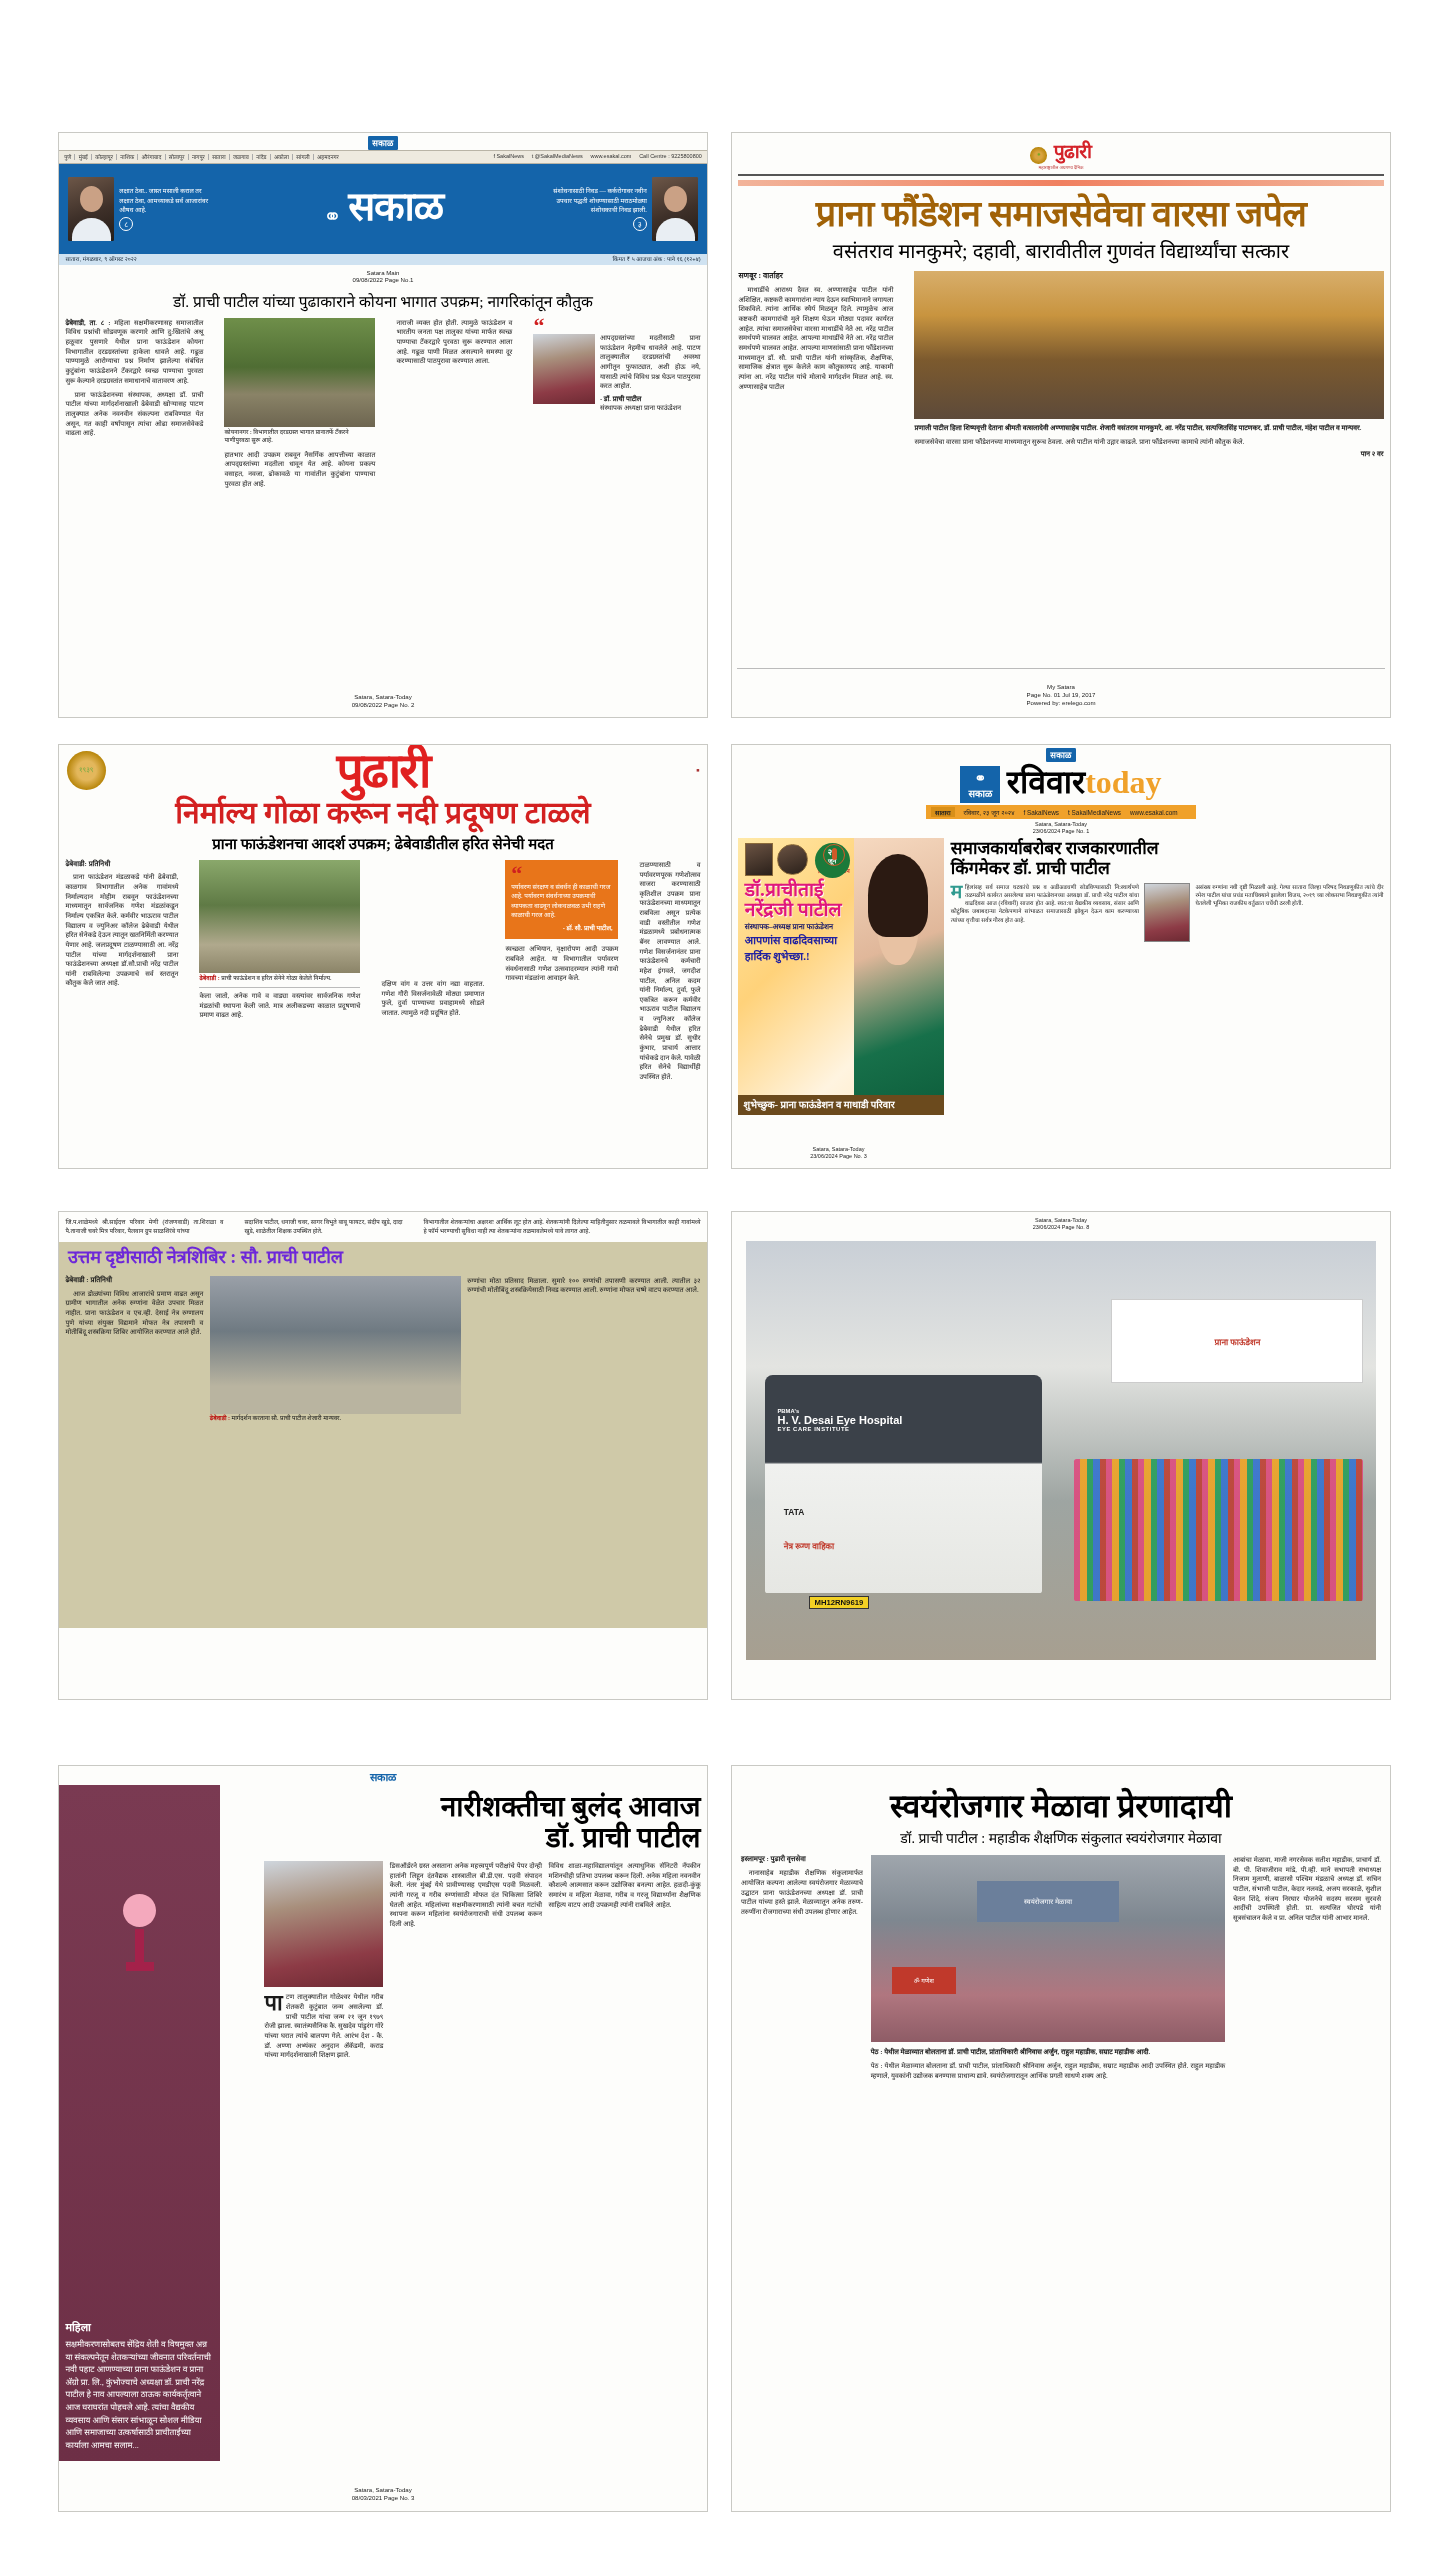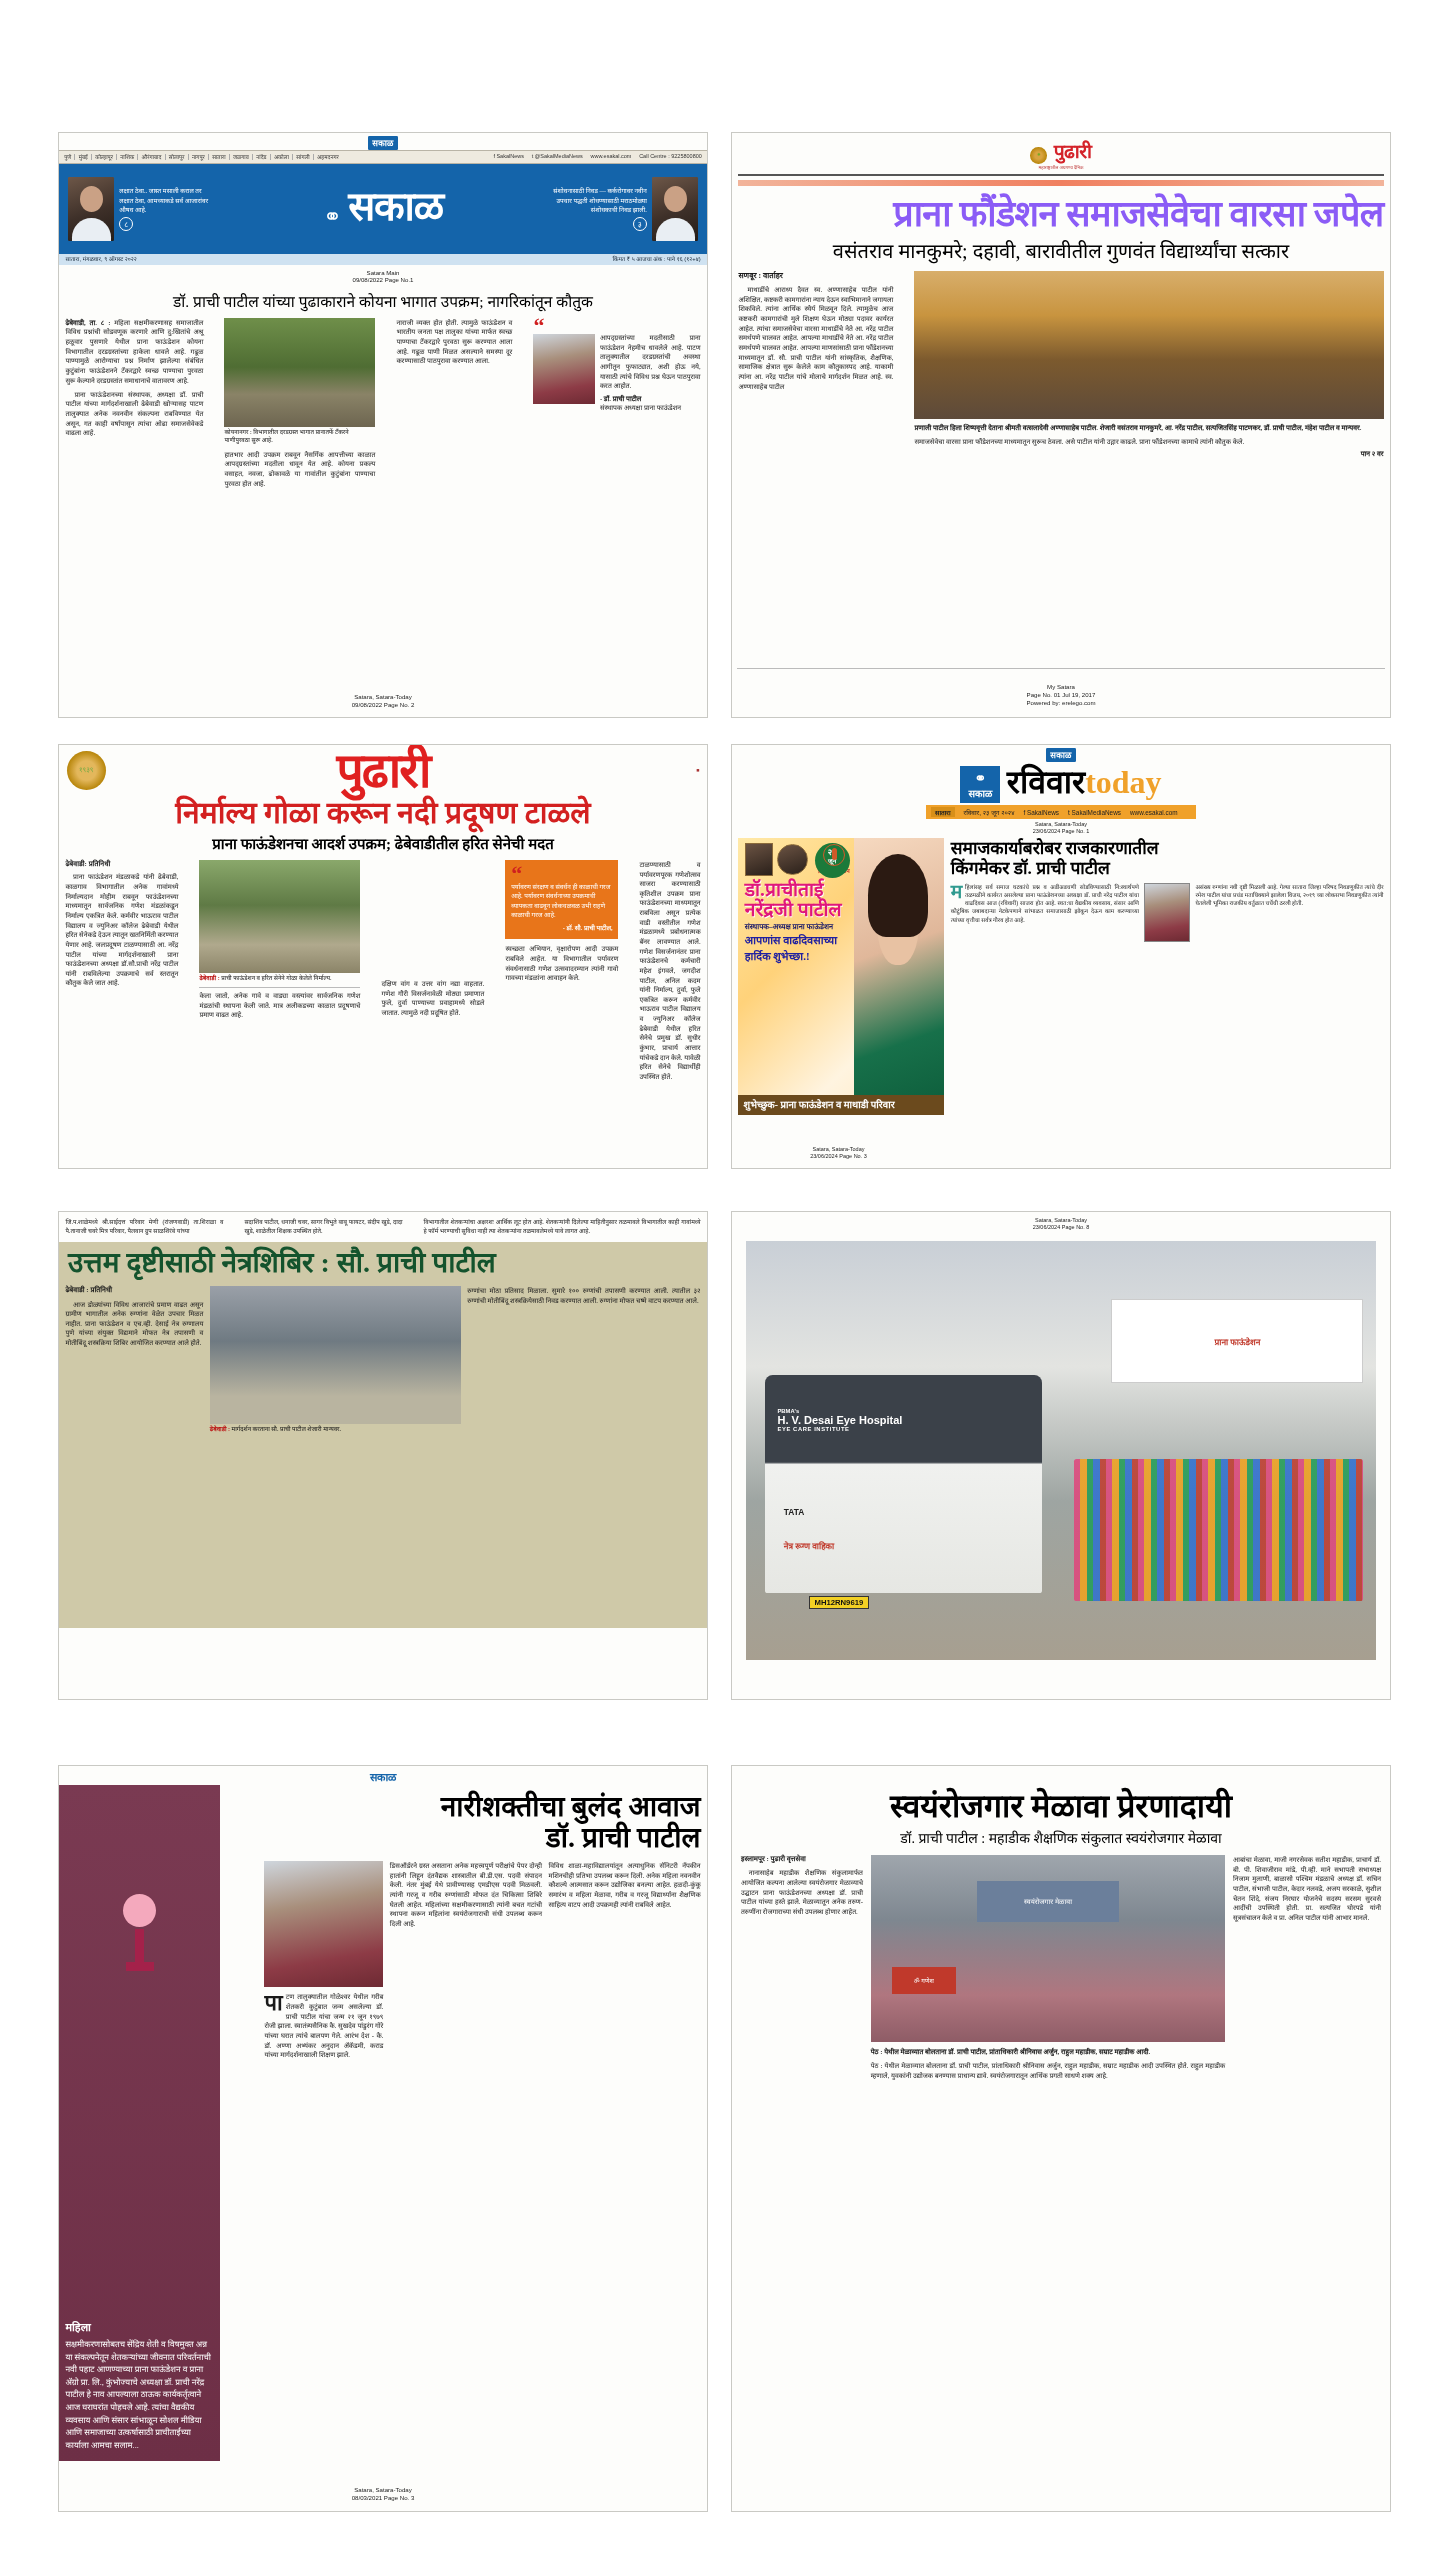--- a/index.html
+++ b/index.html
@@ -248,21 +248,21 @@
 
   <div class="clip clip-border" style="left:731px; top:132px; width:660px; height:586px;">
     <div class="pudhari-bar">
       <span class="pud-sun">✸</span>
       <span class="pud-logo">पुढारी</span>
       <div style="font-size:4.5px;color:#b33;">महाराष्ट्रातील अग्रगण्य दैनिक</div>
     </div>
     <div class="pud-rule"></div>
     <div class="pud-orange"></div>
 
-    <div class="headline-main" style="font-size:36px; color:#8b5cf6; padding:5.2px 6.4px 0 6.4px; letter-spacing:-0.6px;text-align:right;">प्राना फौंडेशन समाजसेवेचा वारसा जपेल</div>
+    <div class="headline-main" style="font-size:36px; color:#a16207; padding:5.2px 6.4px 0 6.4px; letter-spacing:-0.6px;">प्राना फौंडेशन समाजसेवेचा वारसा जपेल</div>
     <div class="subhead" style="font-size:20px; padding:6.4px 7.7px 3.9px 7.7px;">वसंतराव मानकुमरे; दहावी, बारावीतील गुणवंत विद्यार्थ्यांचा सत्कार</div>
 
     <div class="cols">
       <div class="col" style="flex:0 0 155px;">
         <p class="body-txt" style="font-weight:bold;font-size:7.7px;">सणबूर : वार्ताहर</p>
         <p class="body-txt" style="margin-top:3.2px;text-indent:9px;">माथाडींचे आराध्य दैवत स्व. अण्णासाहेब पाटील यांनी अशिक्षित, कष्टकरी कामगारांना न्याय देऊन स्वाभिमानाने जगायला शिकविले. त्यांना आर्थिक स्थैर्य मिळवून दिले. त्यामुळेच आज कष्टकरी कामगारांची मुले शिक्षण घेऊन मोठ्या पदावर कार्यरत आहेत. त्यांचा समाजसेवेचा वारसा माथाडींचे नेते आ. नरेंद्र पाटील समर्थपणे चालवत आहेत. आपल्या माथाडींचे नेते आ. नरेंद्र पाटील समर्थपणे चालवत आहेत. आपल्या माणसांसाठी प्राना फौंडेशनच्या माध्यमातून डॉ. सौ. प्राची पाटील यांनी सांस्कृतिक, शैक्षणिक, सामाजिक क्षेत्रात सुरू केलेले काम कौतुकास्पद आहे. याकामी त्यांना आ. नरेंद्र पाटील यांचे मोलाचे मार्गदर्शन मिळत आहे. स्व. अण्णासाहेब पाटील</p>
       </div>
       <div class="col">
         <div class="ph ph-stage" style="height:148px;"></div>
         <p class="body-txt" style="margin-top:3.9px;font-weight:bold;">प्रणाली पाटील हिला शिष्यवृत्ती देताना श्रीमती वत्सलादेवी अण्णासाहेब पाटील. शेजारी वसंतराव मानकुमरे, आ. नरेंद्र पाटील, सत्यजितसिंह पाटणकर, डॉ. प्राची पाटील, मंहेश पाटील व मान्यवर.</p>
@@ -405,21 +405,21 @@
       </div>
       <div class="col">
         <p class="body-txt" style="font-size:6.1px;">सदाशिव पाटील, धनाजी चवर, सागर विभुते बाबू फायटर, संदीप खुडे, दादा खुडे, शाळेतील शिक्षक उपस्थित होते.</p>
       </div>
       <div class="col" style="flex:0 0 277px;">
         <p class="body-txt" style="font-size:6.1px;">विभागातील शेतकऱ्यांचा अक्षरशः आर्थिक लूट होत आहे. शेतकऱ्यांनी दिलेल्या माहितीनुसार तळमावले विभागातील काही गावांमध्ये हे फॉर्म भरण्याची सुविधा नाही त्या शेतकऱ्यांना तळमावलेमध्ये यावे लागत आहे.</p>
       </div>
     </div>
 
     <div style="background:#cfc9a8; margin-top:6.4px; padding:6.4px 6.4px 9px 6.4px; height:386px;">
-      <div class="headline-main" style="font-size:28px; color:#14532d; text-align:left; padding-left:2.6px;">उत्तम दृष्टीसाठी नेत्रशिबिर : सौ. प्राची पाटील</div>
+      <div class="headline-main" style="font-size:18px; color:#6d28d9; text-align:left; padding-left:2.6px;">उत्तम दृष्टीसाठी नेत्रशिबिर : सौ. प्राची पाटील</div>
 
       <div style="display:flex; gap:6.4px; margin-top:7.7px;">
         <div style="flex:0 0 138px;">
           <p class="body-txt" style="font-weight:bold;font-size:7px;">ढेबेवाडी : प्रतिनिधी</p>
           <p class="body-txt" style="margin-top:3.2px;text-indent:7.7px;">आज डोळ्यांच्या विविध आजारांचे प्रमाण वाढत असून ग्रामीण भागातील अनेक रुग्णांना वेळेत उपचार मिळत नाहीत. प्राना फाऊंडेशन व एच.व्ही. देसाई नेत्र रुग्णालय पुणे यांच्या संयुक्त विद्यमाने मोफत नेत्र तपासणी व मोतीबिंदू शस्त्रक्रिया शिबिर आयोजित करण्यात आले होते.</p>
         </div>
         <div style="flex:0 0 251px;">
           <div class="ph ph-eye" style="height:138px;"></div>
           <div class="cap">
             <b>ढेबेवाडी :</b>

